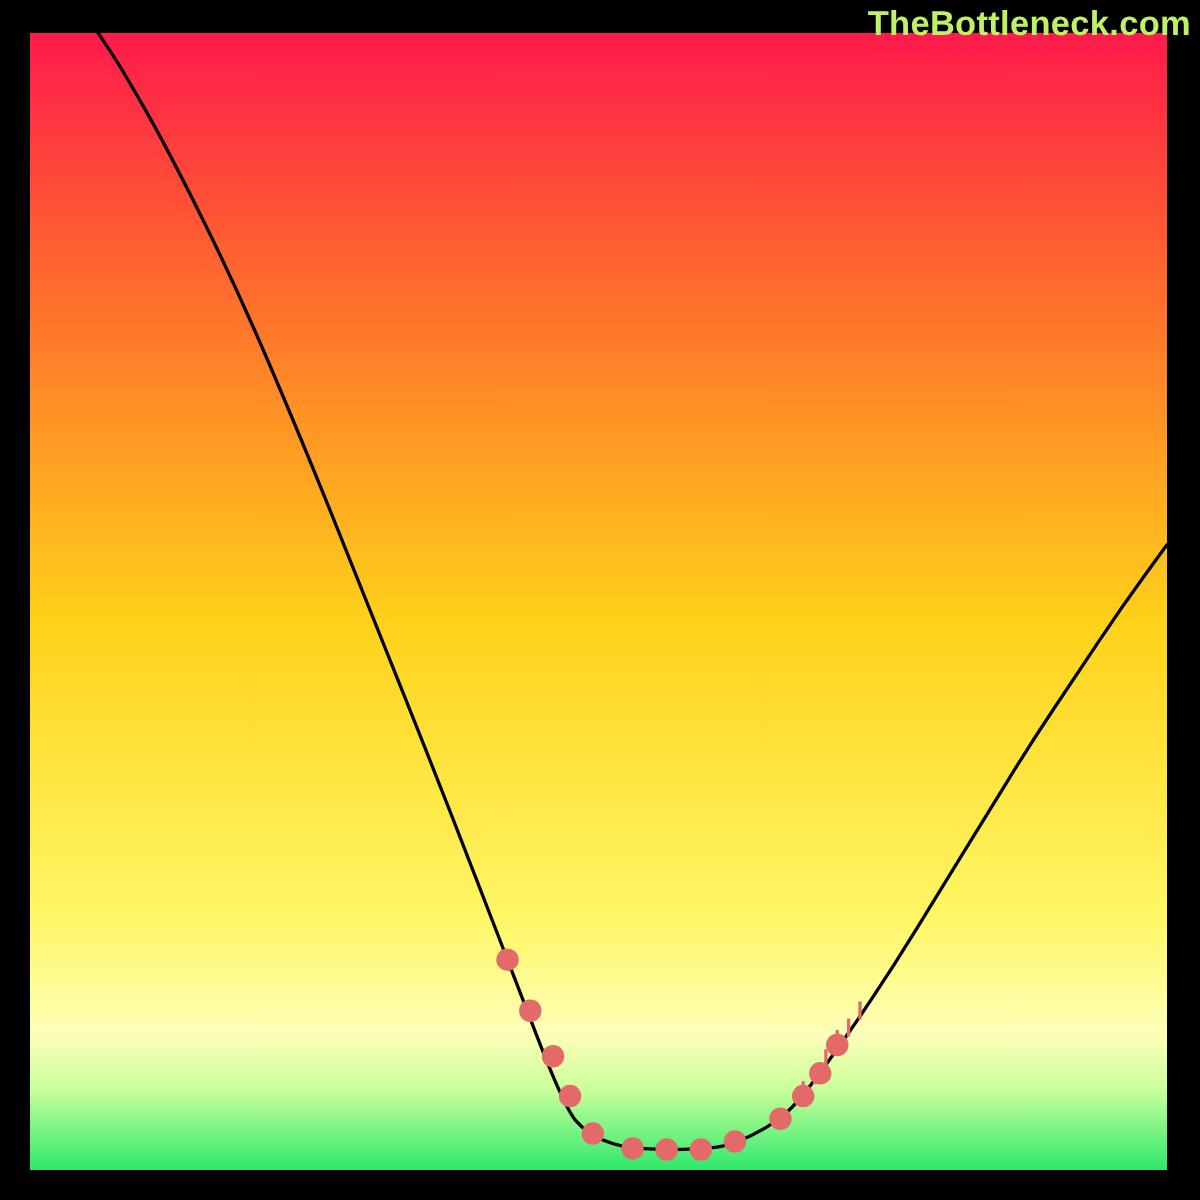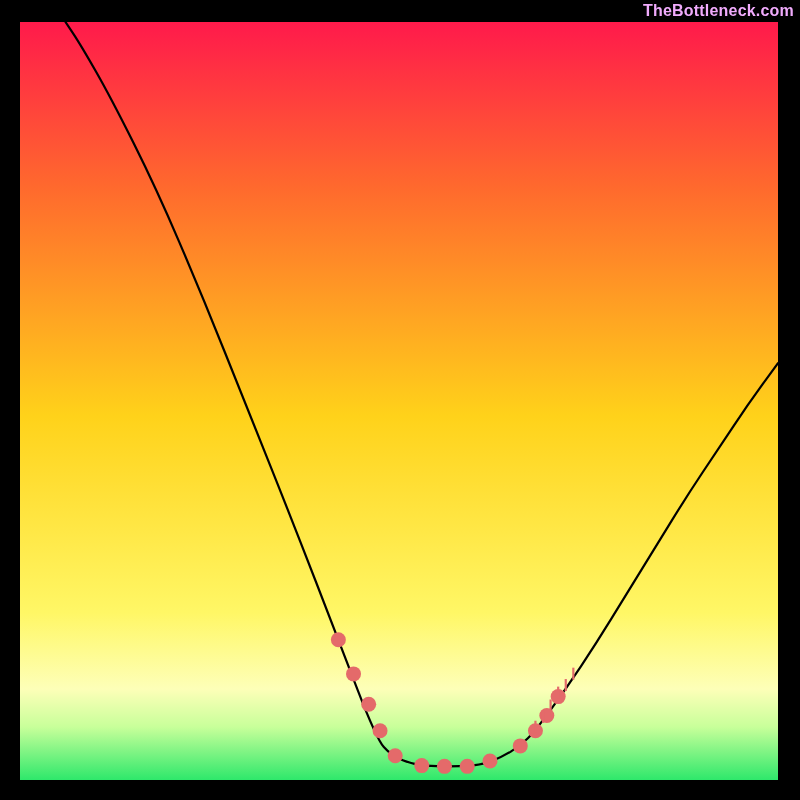--- a/index.html
+++ b/index.html
@@ -14,23 +14,23 @@
     position: relative;
     width: 800px;
     height: 800px;
     background: #000000;
   }
   .watermark {
     position: absolute;
     right: 6px;
     top: 2px;
     font-family: Arial, Helvetica, sans-serif;
-    font-size: 16px;
+    font-size: 23px;
     font-weight: 600;
-    color: #f0abfc;
+    color: #bef264;
     letter-spacing: 0.2px;
     z-index: 5;
     pointer-events: none;
   }
   .plot-wrap {
     position: absolute;
     left: 20px;
     top: 22px;
     width: 758px;
     height: 758px;

